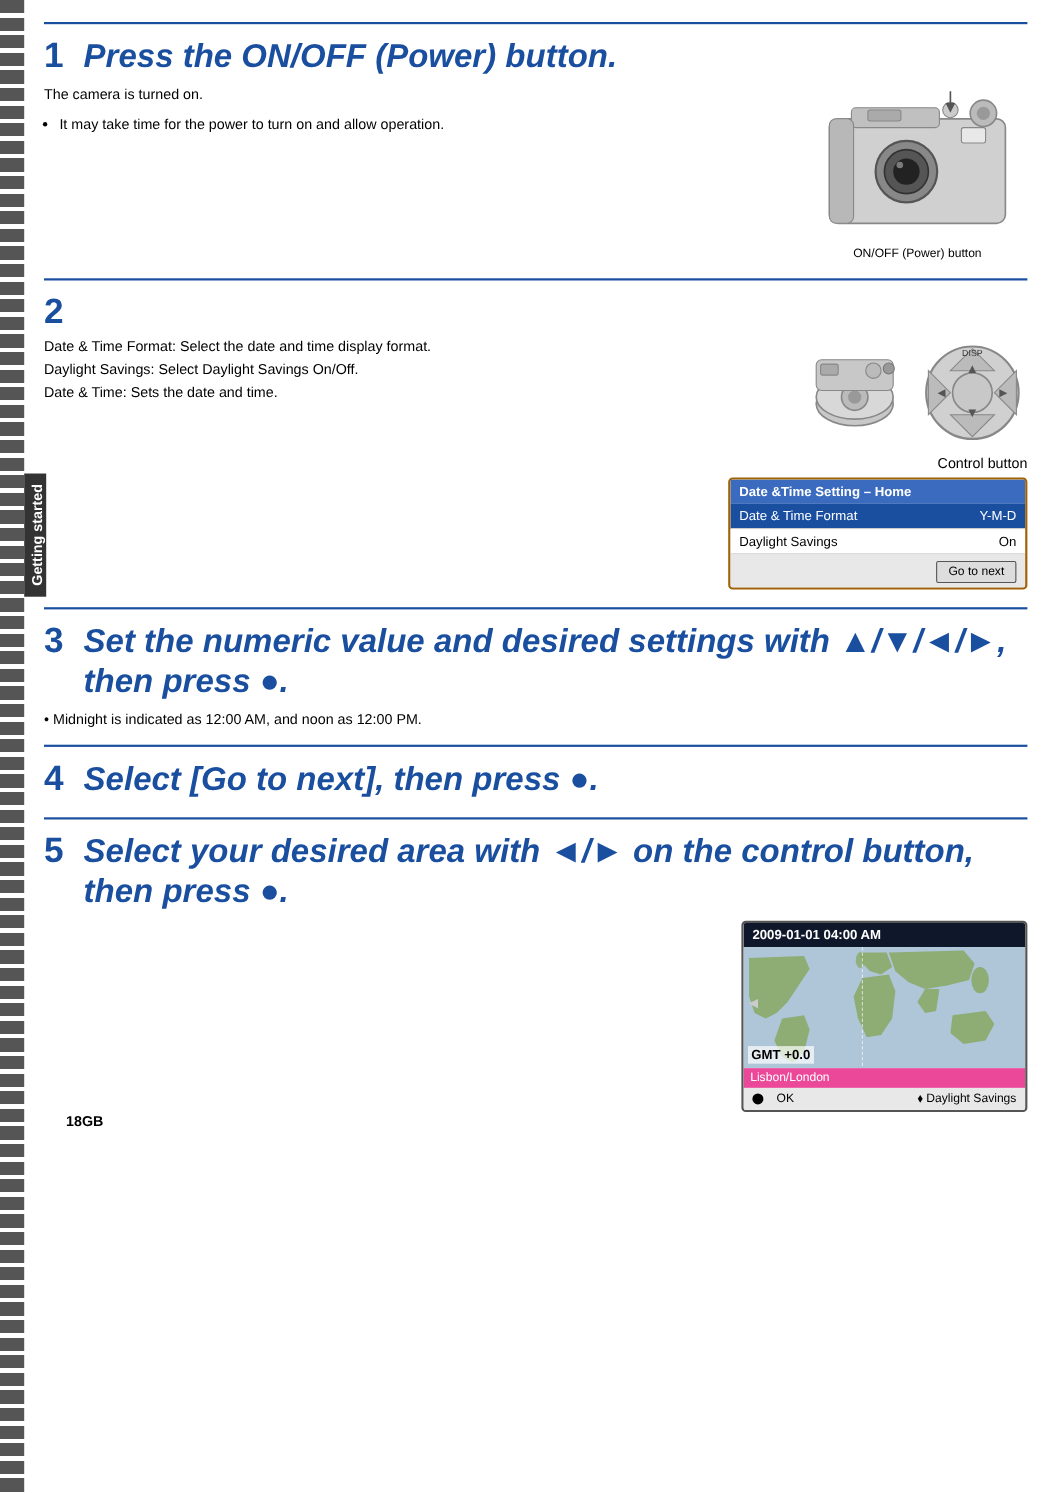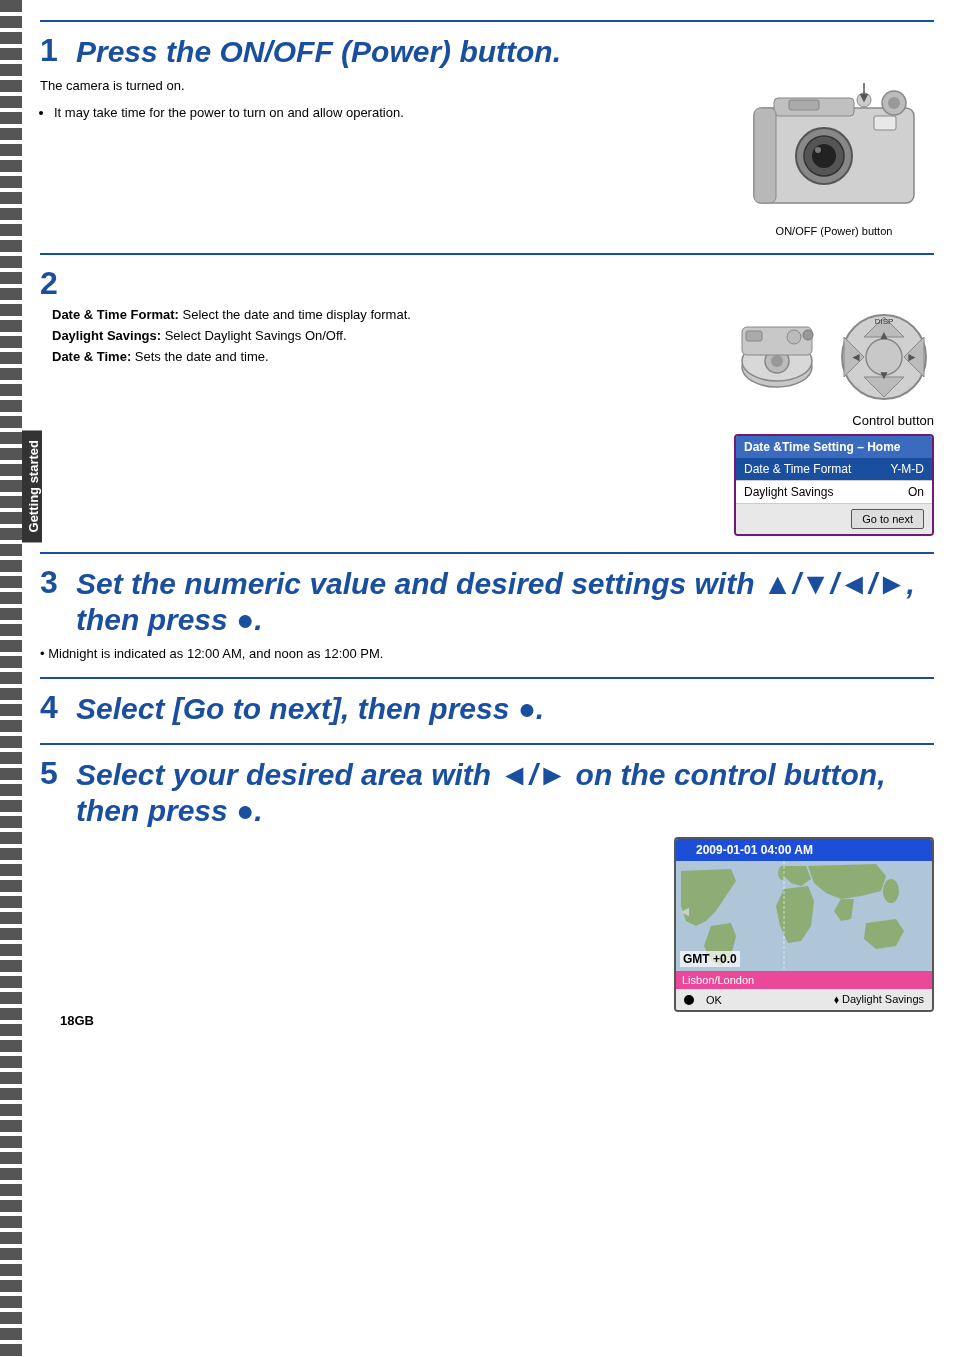--- a/index.html
+++ b/index.html
@@ -119,23 +119,23 @@
 
     
     .control-btn-area {
       display: flex;
       gap: 12px;
       align-items: center;
     }
 
     
     .ui-screen {
-      border: 2px solid #701a75;
+      border: 2px solid #a16207;
       border-radius: 4px;
-      width: 200px;
+      width: 272px;
       font-size: 12px;
       background: #e8e8e8;
       overflow: hidden;
     }
 
     .ui-screen-title {
       background: #3a6bbf;
       color: #fff;
       padding: 4px 8px;
       font-size: 12px;
@@ -176,23 +176,23 @@
     
     .map-screen {
       border: 2px solid #555;
       border-radius: 4px;
       width: 260px;
       overflow: hidden;
       font-size: 11px;
     }
 
     .map-screen-topbar {
-      background: #1d4ed8;
+      background: #0f172a;
       color: #fff;
-      padding: 4px 20px;
+      padding: 4px 8px;
       font-size: 12px;
       font-weight: bold;
     }
 
     .map-area {
       background: #c8d8e8;
       height: 110px;
       position: relative;
       overflow: hidden;
     }
@@ -246,21 +246,21 @@
       writing-mode: vertical-rl;
       transform: rotate(180deg);
       font-size: 13px;
       font-weight: bold;
       color: #fff;
       background: #333;
       padding: 10px 4px;
       white-space: nowrap;
     }
 
-    .bold { font-weight: bold; margin-left: 12px; }
+    .bold { font-weight: normal; }
 
     .step3-note {
       font-size: 13px;
       margin-top: 4px;
     }
 
     .page-number {
       position: absolute;
       bottom: 20px;
       left: 30px;

